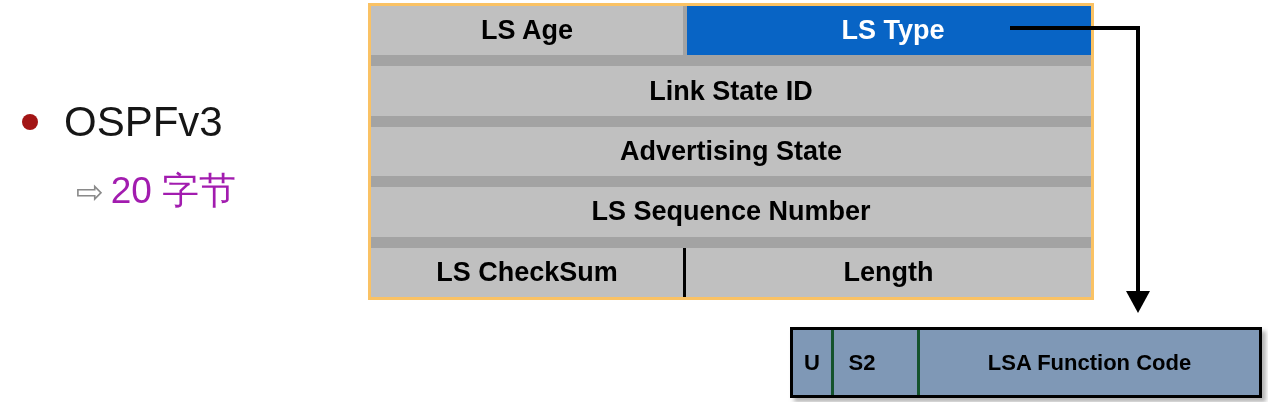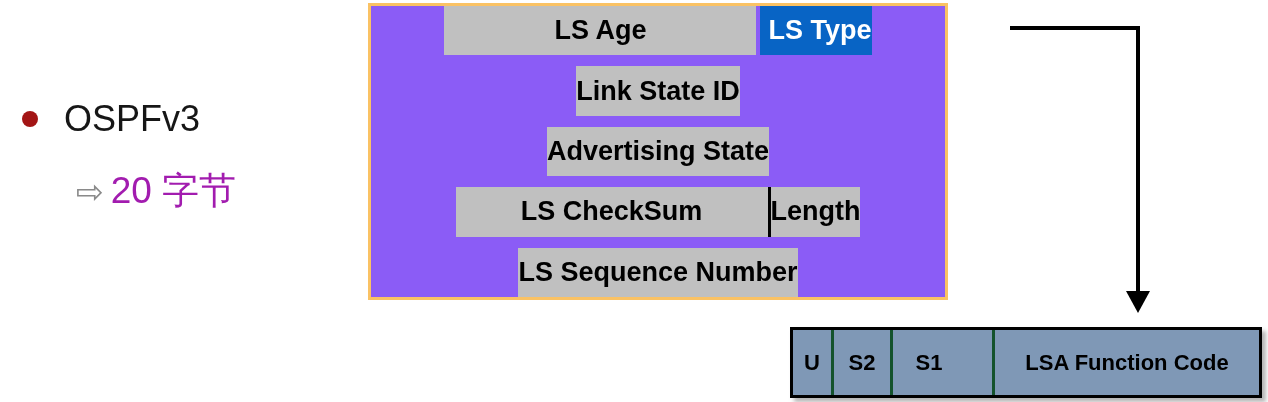--- a/index.html
+++ b/index.html
@@ -4,30 +4,30 @@
 <style>
   html,body{margin:0;padding:0;background:#ffffff;}
   .canvas{
     position:relative;width:1268px;height:402px;background:#ffffff;overflow:hidden;
     font-family:"Liberation Sans",sans-serif;color:#111;
   }
 
   
   .note-title{position:absolute;left:22px;top:98px;display:flex;align-items:center;gap:26px;}
   .bullet-dot{width:16px;height:16px;border-radius:50%;background:#A31515;flex:0 0 auto;}
-  .note-title-text{font-size:36px;line-height:1.15;color:#161616;}
+  .note-title-text{font-size:42px;line-height:1.15;color:#161616;}
   .note-sub{position:absolute;left:76px;top:170px;display:flex;align-items:center;gap:7px;}
   .note-sub-arrow{font-family:"DejaVu Sans",sans-serif;font-size:33px;color:#8a8a8a;line-height:1;}
   .note-sub-text{font-size:37px;color:#a21caf;line-height:1.15;}
 
   
   .hdr-table{
-    position:absolute;left:368px;top:3px;width:580px;height:297px;
-    box-sizing:border-box;border:3px solid #FAC264;background:#8b5cf6;
-    display:flex;flex-direction:column;align-items:center;
+    position:absolute;left:368px;top:3px;width:726px;height:297px;
+    box-sizing:border-box;border:3px solid #FAC264;background:#a3a3a3;
+    display:flex;flex-direction:column;
   }
   .hdr-row{flex:1;display:flex;min-height:0;}
   .hdr-row + .hdr-row{margin-top:11px;}
   .hdr-cell{
     background:#C0C0C0;display:flex;align-items:center;justify-content:center;
     font-size:27px;font-weight:bold;color:#000;flex:1;min-width:0;
   }
   .hdr-cell.left-half{flex:0 0 312px;}
   .hdr-row.split-orange .left-half{margin-right:4px;}
   .hdr-cell.highlight{background:#0864C5;color:#ffffff;padding-left:8px;}
@@ -70,34 +70,33 @@
     <div class="hdr-row split-orange">
       <div class="hdr-cell left-half">LS Age</div>
       <div class="hdr-cell highlight">LS Type</div>
     </div>
     <div class="hdr-row">
       <div class="hdr-cell">Link State ID</div>
     </div>
     <div class="hdr-row">
       <div class="hdr-cell">Advertising State</div>
     </div>
+    <div class="hdr-row">
+      <div class="hdr-cell">LS Sequence Number</div>
+    </div>
     <div class="hdr-row split-black">
       <div class="hdr-cell left-half">LS CheckSum</div>
       <div class="hdr-cell right-half">Length</div>
-    </div>
-    <div class="hdr-row">
-      <div class="hdr-cell">LS Sequence Number</div>
     </div>
   </div>
 
   <svg class="connector" width="1268" height="402" viewBox="0 0 1268 402">
     <path d="M 1010 28 L 1138 28 L 1138 293" fill="none" stroke="#000000" stroke-width="4"></path>
     <polygon points="1126,291 1150,291 1138,313" fill="#000000"></polygon>
   </svg>
 
   <div class="detail-table">
     <div class="detail-cell dc-u">U</div>
     <div class="detail-cell dc-s2">S2</div>
-    <div class="detail-cell dc-s1">S1</div>
     <div class="detail-cell dc-func">LSA Function Code</div>
   </div>
 
 </div>
 
 </body></html>

